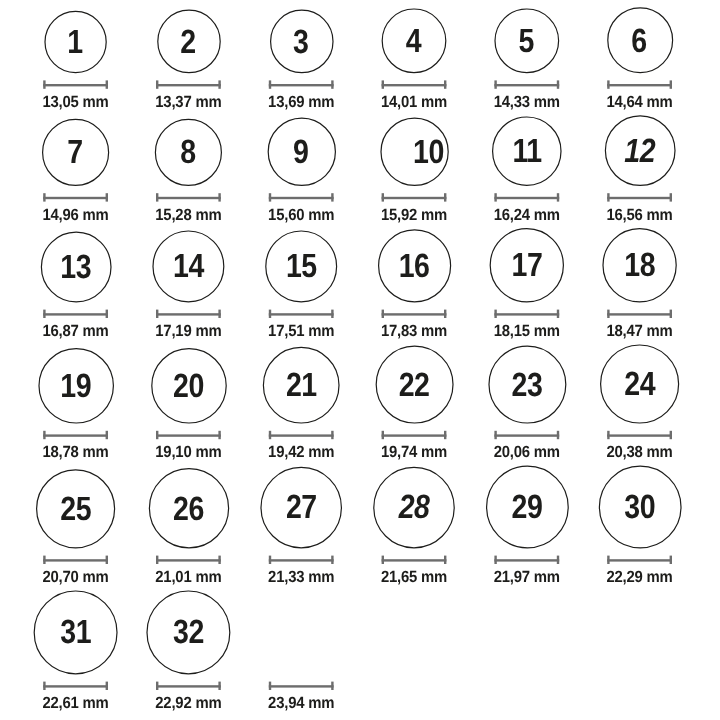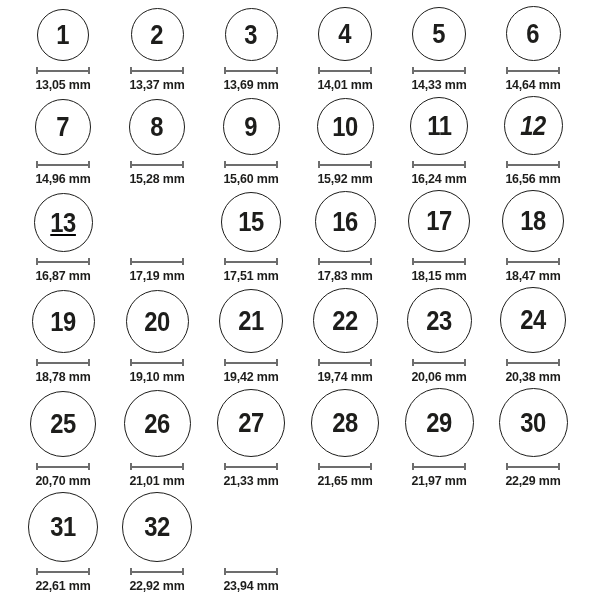--- a/index.html
+++ b/index.html
@@ -191,21 +191,21 @@
     </div>
     <div class="measure">
       <span class="tick left"></span>
       <span class="bar"></span>
       <span class="tick right"></span>
     </div>
     <div class="mm">15,60 mm</div>
   </div>
 
   <div class="cell">
-    <div class="circle" style="width: 57px; height: 57px;">
+    <div class="circle" style="width: 57px; height: 57px; justify-content: flex-end;">
       <span class="num">10</span>
     </div>
     <div class="measure">
       <span class="tick left"></span>
       <span class="bar"></span>
       <span class="tick right"></span>
     </div>
     <div class="mm">15,92 mm</div>
   </div>
 
@@ -228,32 +228,35 @@
     <div class="measure">
       <span class="tick left"></span>
       <span class="bar"></span>
       <span class="tick right"></span>
     </div>
     <div class="mm">16,56 mm</div>
   </div>
 </div>
     <div class="row">
   <div class="cell">
-    <div class="circle" style="width: 59px; height: 59px; text-decoration: underline;">
+    <div class="circle" style="width: 59px; height: 59px;">
       <span class="num">13</span>
     </div>
     <div class="measure">
       <span class="tick left"></span>
       <span class="bar"></span>
       <span class="tick right"></span>
     </div>
     <div class="mm">16,87 mm</div>
   </div>
 
   <div class="cell">
+    <div class="circle" style="width: 60px; height: 60px;">
+      <span class="num">14</span>
+    </div>
     <div class="measure">
       <span class="tick left"></span>
       <span class="bar"></span>
       <span class="tick right"></span>
     </div>
     <div class="mm">17,19 mm</div>
   </div>
 
   <div class="cell">
     <div class="circle" style="width: 60px; height: 60px;">
@@ -407,21 +410,21 @@
     </div>
     <div class="measure">
       <span class="tick left"></span>
       <span class="bar"></span>
       <span class="tick right"></span>
     </div>
     <div class="mm">21,33 mm</div>
   </div>
 
   <div class="cell">
-    <div class="circle" style="width: 68px; height: 68px;">
+    <div class="circle" style="width: 68px; height: 68px; font-style: italic;">
       <span class="num">28</span>
     </div>
     <div class="measure">
       <span class="tick left"></span>
       <span class="bar"></span>
       <span class="tick right"></span>
     </div>
     <div class="mm">21,65 mm</div>
   </div>
 

